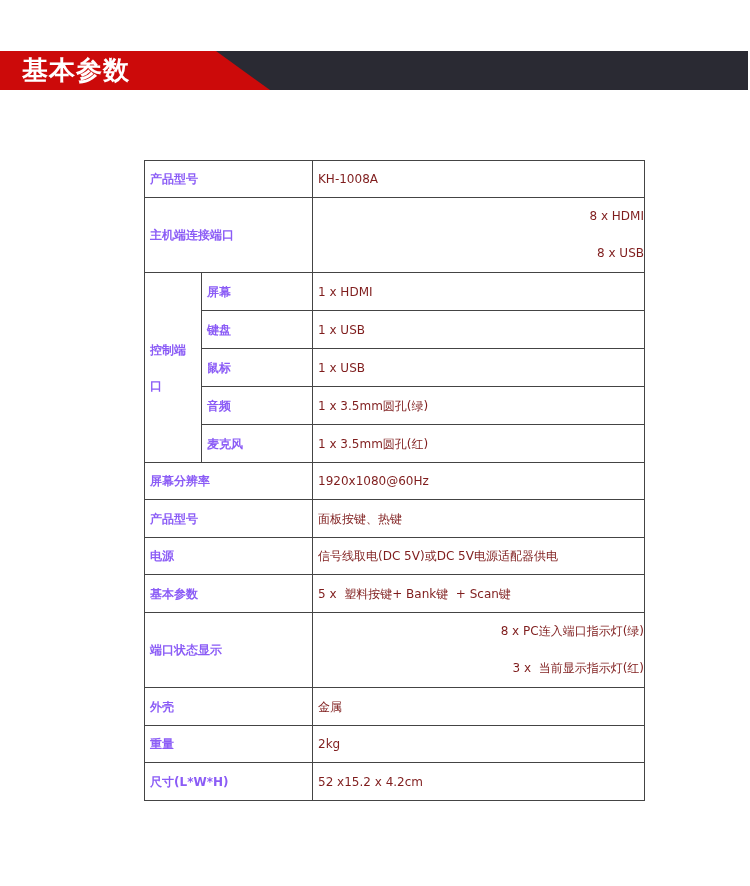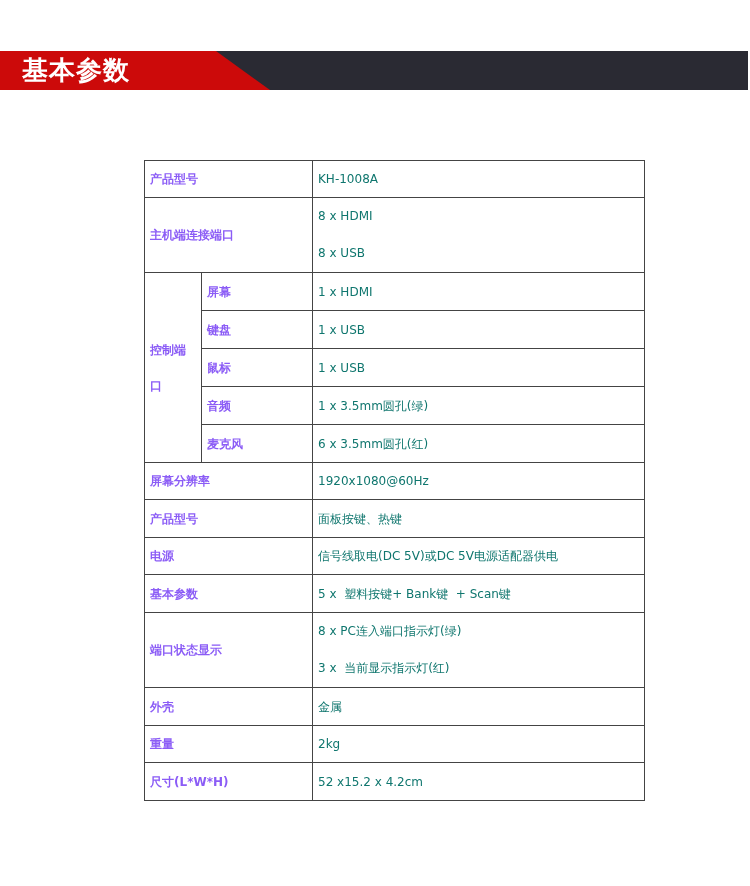--- a/index.html
+++ b/index.html
@@ -3,22 +3,22 @@
 <meta charset="utf-8">
 <style>
   html,body{margin:0;padding:0;background:#ffffff;}
   body{width:750px;height:886px;position:relative;overflow:hidden;font-family:"DejaVu Sans","Liberation Sans",sans-serif;color:#333;}
   .banner{position:absolute;left:0;top:51px;width:748px;height:39px;background:#2a2a33;overflow:hidden;}
   .banner-red{position:absolute;left:0;top:0;width:270px;height:39px;background:#cc0a0a;clip-path:polygon(0 0,216px 0,270px 39px,0 39px);}
   .banner-title{position:absolute;left:22px;top:7px;font-size:26px;font-weight:bold;color:#ffffff;letter-spacing:1px;line-height:24px;}
   table.spec{position:absolute;left:144px;top:160px;width:500px;border-collapse:collapse;table-layout:fixed;}
   table.spec td{border:1px solid #444;font-size:12px;padding:0 0 0 5px;vertical-align:middle;line-height:16px;}
   td.lbl{font-weight:bold;color:#8b5cf6;}
-  td.val{color:#0f766e;}
-  .multi div{height:37px;line-height:37px;}
+  td.val{color:#7f1d1d;}
+  .multi div{height:37px;line-height:37px;text-align:right;}
 </style>
 </head>
 <body>
 
 <div class="banner">
   <div class="banner-red"></div>
   <div class="banner-title">基本参数</div>
 </div>
 
 <table class="spec">
@@ -51,21 +51,21 @@
   <tr style="height:38px">
     <td class="lbl">鼠标</td>
     <td class="val">1 x USB</td>
   </tr>
   <tr style="height:38px">
     <td class="lbl">音频</td>
     <td class="val">1 x 3.5mm圆孔(绿)</td>
   </tr>
   <tr style="height:38px">
     <td class="lbl">麦克风</td>
-    <td class="val">6 x 3.5mm圆孔(红)</td>
+    <td class="val">1 x 3.5mm圆孔(红)</td>
   </tr>
   <tr style="height:37px">
     <td colspan="2" class="lbl">屏幕分辨率</td>
     <td class="val">1920x1080@60Hz</td>
   </tr>
   <tr style="height:38px">
     <td colspan="2" class="lbl">产品型号</td>
     <td class="val">面板按键、热键</td>
   </tr>
   <tr style="height:37px">

